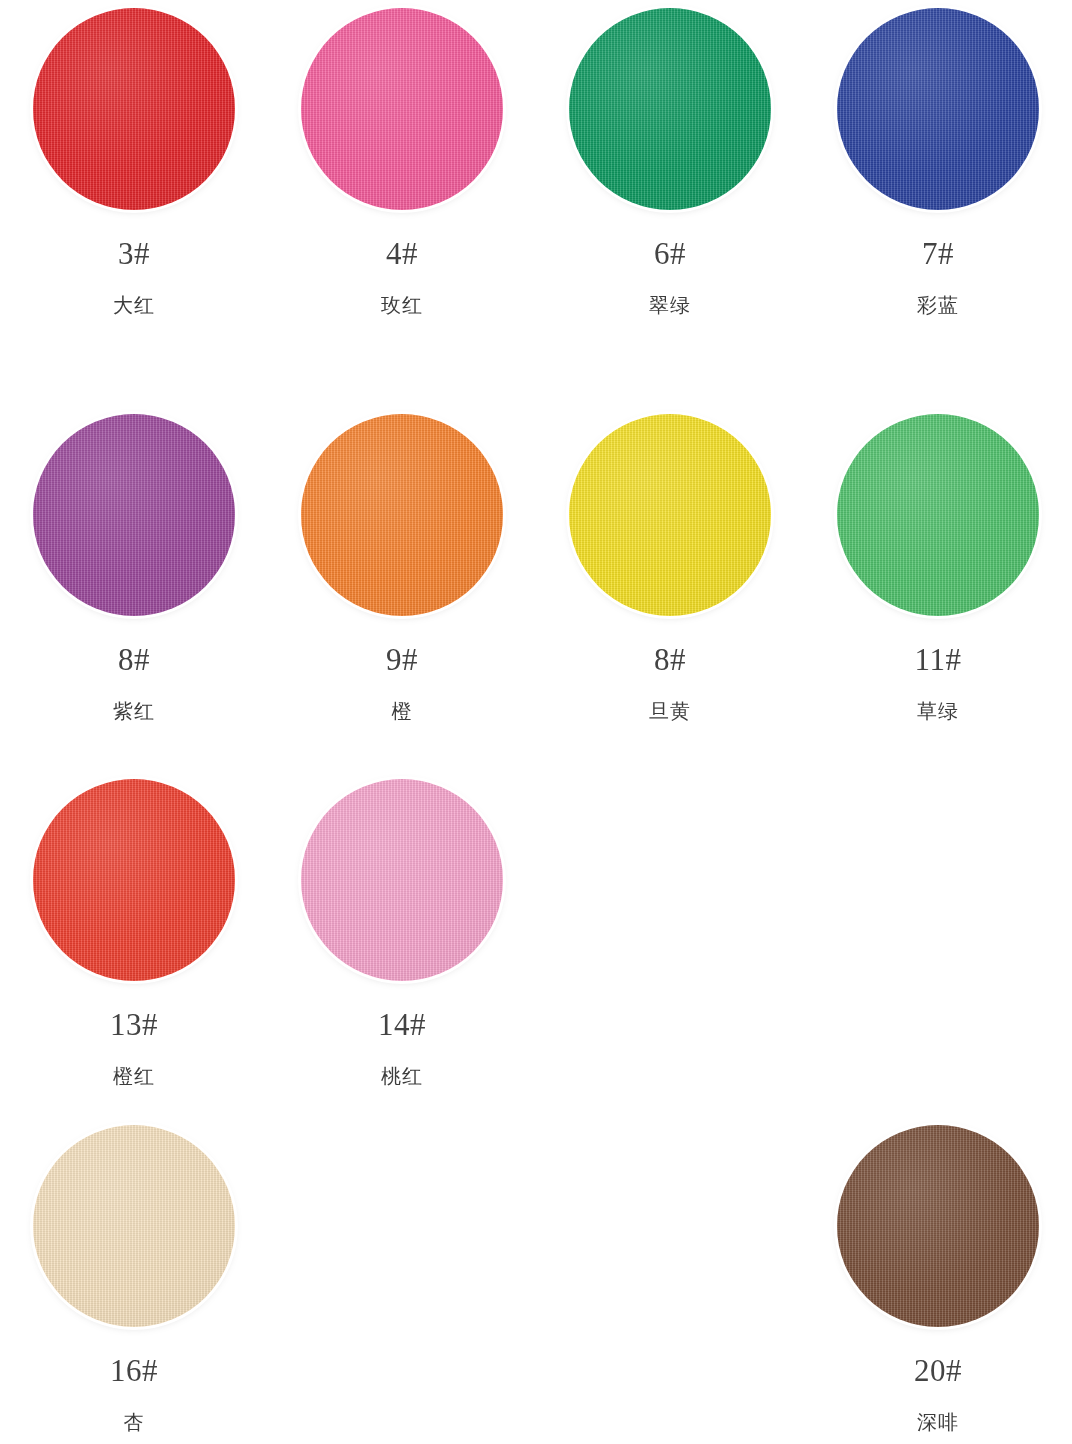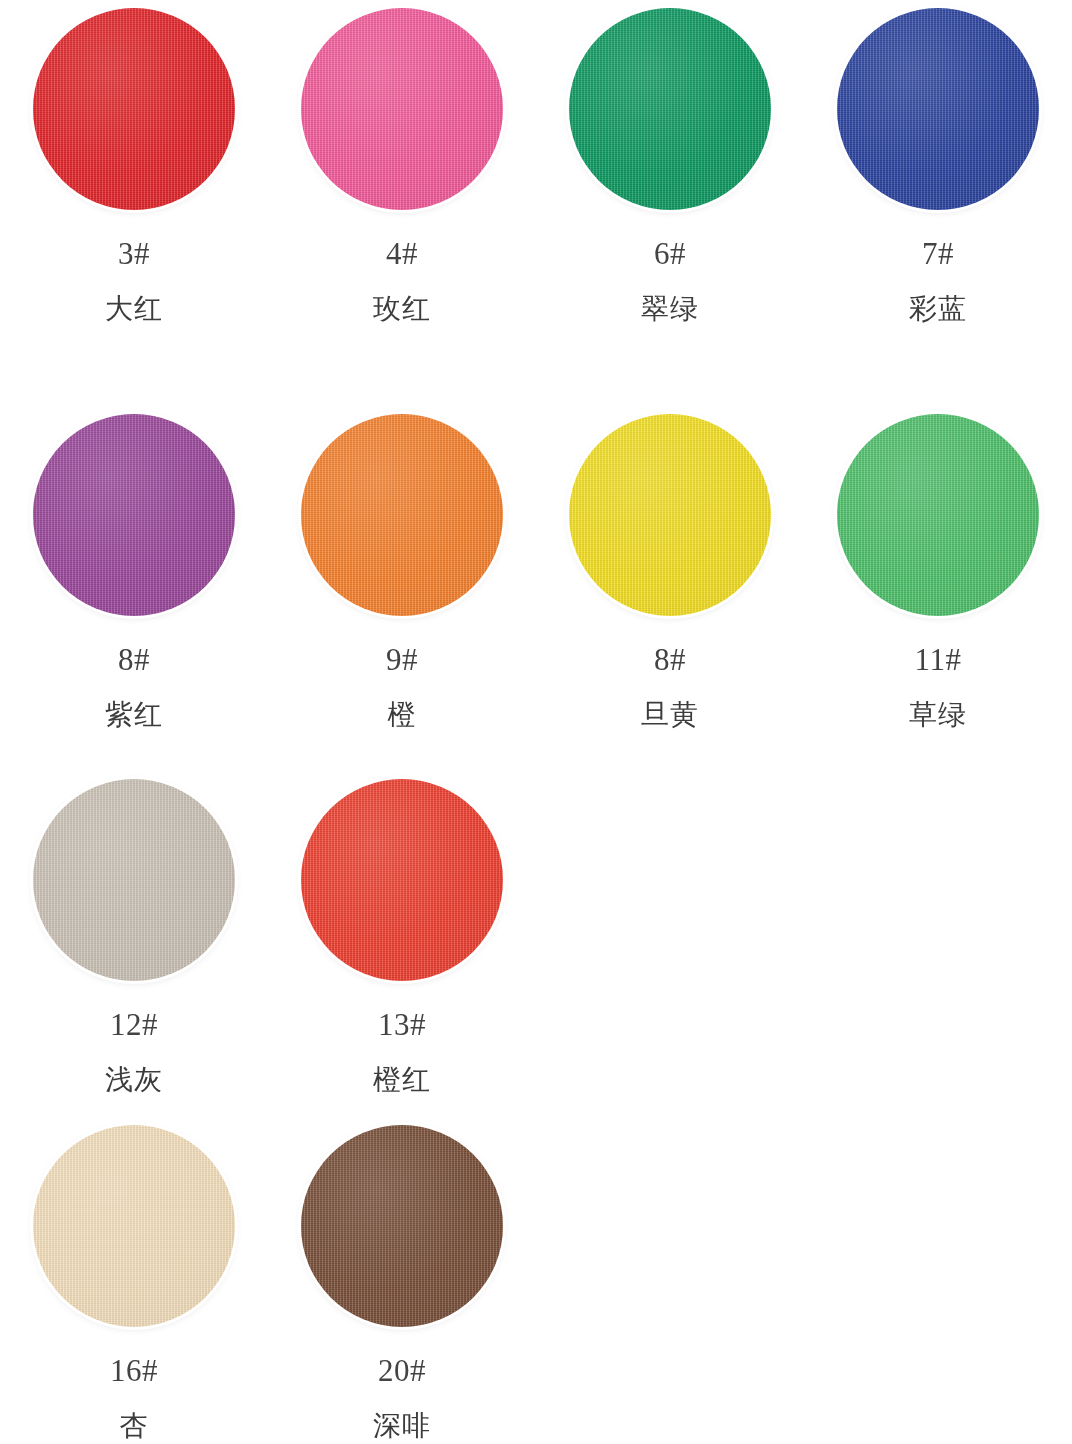--- a/index.html
+++ b/index.html
@@ -26,21 +26,21 @@
 
   .swatch-row {
     display: flex;
     flex-direction: row;
     width: 100%;
   }
 
   .swatch-row.row-1 { height: 330px; }
   .swatch-row.row-2 { height: 375px; margin-top: 85px; }
   .swatch-row.row-3 { height: 355px; }
-  .swatch-row.row-4 { height: 330px; }
+  .swatch-row.row-4 { height: 330px; justify-content: space-between; }
 
   .swatch-cell {
     width: 268px;
     display: flex;
     flex-direction: column;
     align-items: center;
     position: relative;
   }
 
   .swatch-disc-wrap {
@@ -98,21 +98,21 @@
     margin-top: 26px;
     font-size: 31px;
     line-height: 1;
     letter-spacing: 0.5px;
     color: #434343;
     font-family: "Liberation Serif", "DejaVu Serif", serif;
   }
 
   .swatch-name {
     margin-top: 26px;
-    font-size: 28px;
+    font-size: 20px;
     line-height: 1;
     color: #3c3c3c;
     letter-spacing: 1px;
     font-family: Liberation Serif, serif;
   }
 </style>
 </head>
 <body style="background-color: rgb(255, 255, 255); color: rgb(60, 60, 60);">
 
 <div class="swatch-sheet">
@@ -175,32 +175,32 @@
         <div class="swatch-disc" style="background-color: rgb(79, 193, 107);"></div>
       </div>
       <div class="swatch-code">11#</div>
       <div class="swatch-name">草绿</div>
     </div>
   </div>
 
   <div class="swatch-row row-3">
     <div class="swatch-cell">
       <div class="swatch-disc-wrap">
-        <div class="swatch-disc" style="background-color: rgb(205, 196, 184);"></div>
-      </div>
-      <div class="swatch-code">12#</div>
-      <div class="swatch-name">浅灰</div>
-    </div>
-    <div class="swatch-cell">
-      <div class="swatch-disc-wrap">
         <div class="swatch-disc" style="background-color: rgb(238, 64, 48);"></div>
       </div>
       <div class="swatch-code">13#</div>
       <div class="swatch-name">橙红</div>
     </div>
+    <div class="swatch-cell">
+      <div class="swatch-disc-wrap">
+        <div class="swatch-disc" style="background-color: rgb(246, 164, 204);"></div>
+      </div>
+      <div class="swatch-code">14#</div>
+      <div class="swatch-name">桃红</div>
+    </div>
   </div>
 
   <div class="swatch-row row-4">
     <div class="swatch-cell">
       <div class="swatch-disc-wrap">
         <div class="swatch-disc" style="background-color: rgb(245, 224, 190);"></div>
       </div>
       <div class="swatch-code">16#</div>
       <div class="swatch-name">杏</div>
     </div>

